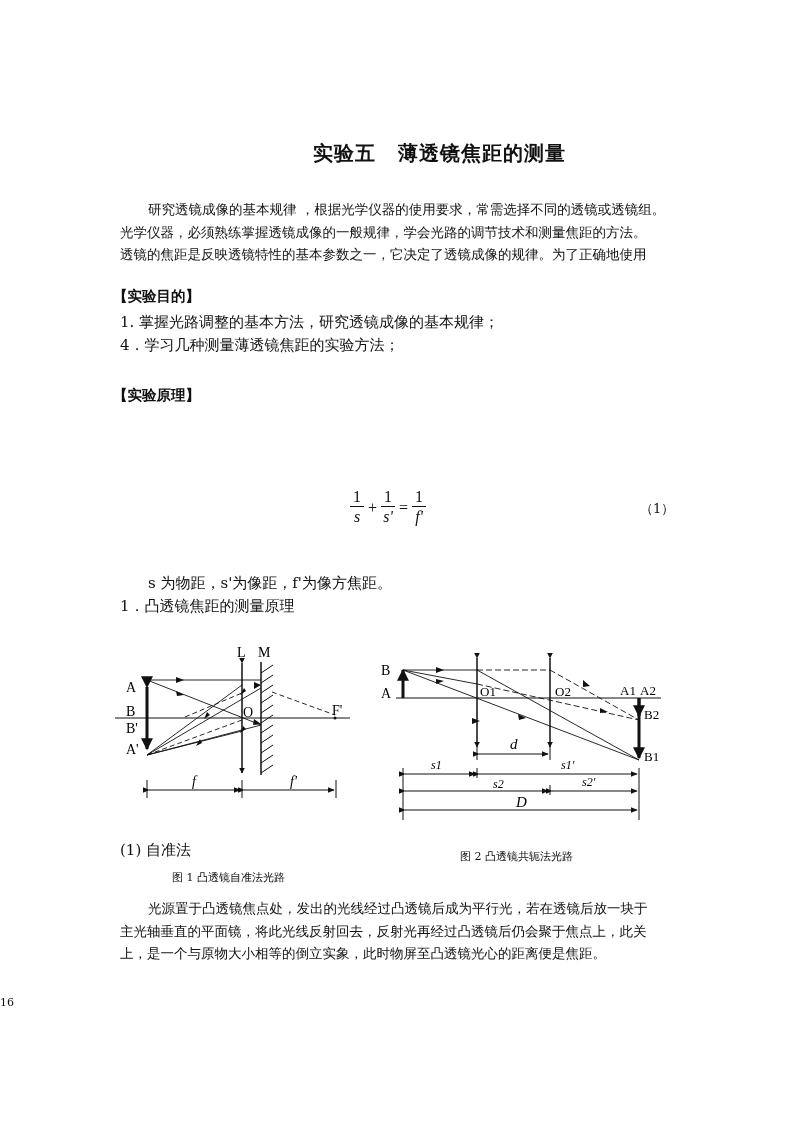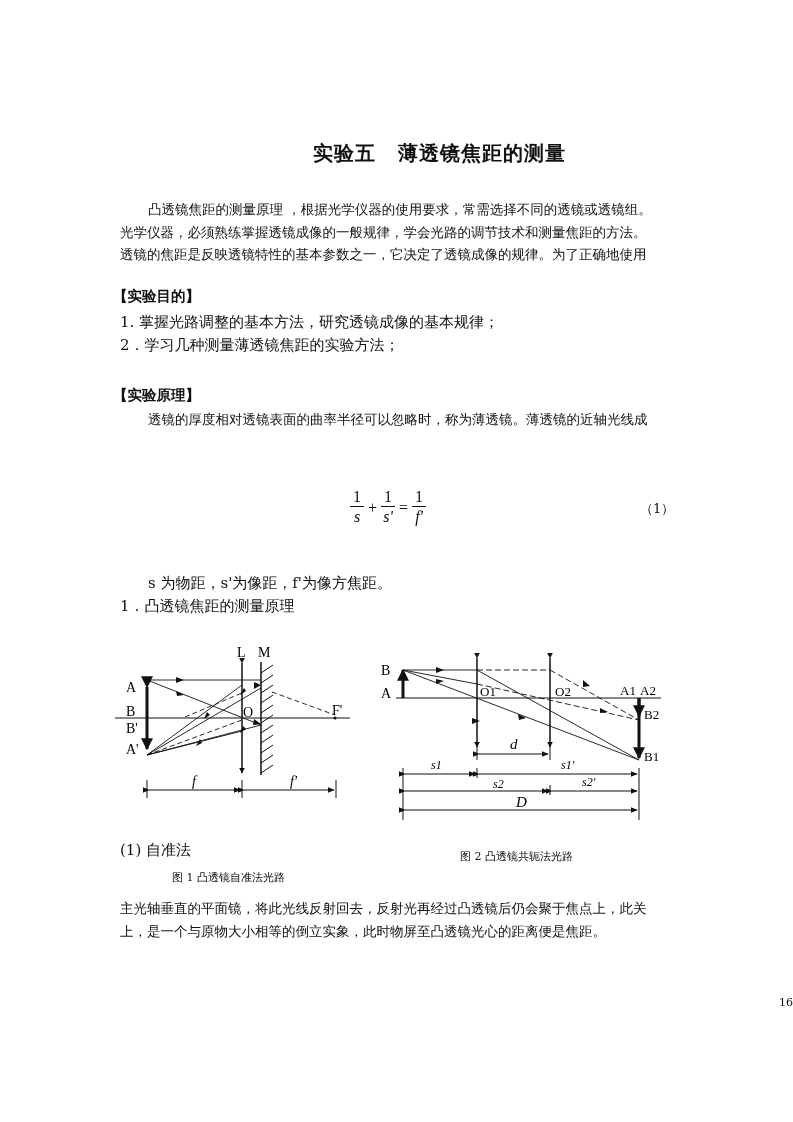--- a/index.html
+++ b/index.html
@@ -14,43 +14,42 @@
   .heading { position: absolute; left: 113px; font-family: "DejaVu Sans", "Liberation Sans", sans-serif;
          font-size: 14.5px; font-weight: bold; }
   .list-item { position: absolute; left: 120px; font-size: 15px; }
   .formula { position: absolute; left: 348px; top: 488px; font-family: "Liberation Serif", serif; font-size: 16px; display: flex; align-items: center; }
   .frac { display: inline-flex; flex-direction: column; align-items: center; margin: 0 2px; }
   .frac .num { border-bottom: 1px solid #111; padding: 0 3px; line-height: 18px; }
   .frac .den { font-style: italic; line-height: 20px; }
   .op { margin: 0 2px; }
   .eq-num { position: absolute; left: 640px; top: 500px; font-size: 13px; }
   .caption { position: absolute; font-size: 11px; }
-  .page-number { position: absolute; left: 0; width: 793px; top: 996px; text-align: right; font-size: 11px; }
+  .page-number { position: absolute; left: 0; width: 793px; top: 996px; text-align: left; font-size: 11px; }
   svg text { font-family: "Liberation Serif", serif; }
 </style>
 </head>
 <body>
 
 <div class="page-title">
   <span>实验五</span><span class="gap"></span><span>薄透镜焦距的测量</span>
 </div>
 
 <div class="para" style="top:198px;">
-  <p class="indent">凸透镜焦距的测量原理 ，根据光学仪器的使用要求，常需选择不同的透镜或透镜组。</p>
+  <p class="indent">研究透镜成像的基本规律 ，根据光学仪器的使用要求，常需选择不同的透镜或透镜组。</p>
   <p>光学仪器，必须熟练掌握透镜成像的一般规律，学会光路的调节技术和测量焦距的方法。</p>
   <p>透镜的焦距是反映透镜特性的基本参数之一，它决定了透镜成像的规律。为了正确地使用</p>
 </div>
 
 <div class="heading" style="top:287px;">【实验目的】</div>
 <div class="list-item" style="top:313px;">1.   掌握光路调整的基本方法，研究透镜成像的基本规律；</div>
-<div class="list-item" style="top:336px;">2．学习几种测量薄透镜焦距的实验方法；</div>
+<div class="list-item" style="top:336px;">4．学习几种测量薄透镜焦距的实验方法；</div>
 
 <div class="heading" style="top:386px;">【实验原理】</div>
 <div class="para" style="top:408px;">
-  <p class="indent">透镜的厚度相对透镜表面的曲率半径可以忽略时，称为薄透镜。薄透镜的近轴光线成</p>
 </div>
 
 <div class="formula">
   <span class="frac">
     <span class="num">1</span>
     <span class="den">s</span>
   </span>
   <span class="op">+</span>
   <span class="frac">
     <span class="num">1</span>
@@ -216,17 +215,18 @@
   <text x="115" y="138" font-size="12" font-style="italic">s2</text>
   <text x="204" y="136" font-size="12" font-style="italic">s2'</text>
   <text x="138" y="157" font-size="15" font-style="italic">D</text>
 </svg>
 
 <div class="caption" style="left:172px; top:870px;">图 1    凸透镜自准法光路</div>
 <div class="caption" style="left:460px; top:849px;">图 2    凸透镜共轭法光路</div>
 
 <div class="list-item" style="top:841px;">(1) 自准法</div>
 <div class="para" style="top:897px;">
+  <p class="indent">光源置于凸透镜焦点处，发出的光线经过凸透镜后成为平行光，若在透镜后放一块于</p>
   <p>主光轴垂直的平面镜，将此光线反射回去，反射光再经过凸透镜后仍会聚于焦点上，此关</p>
   <p>上，是一个与原物大小相等的倒立实象，此时物屏至凸透镜光心的距离便是焦距。</p>
 </div>
 
 <div class="page-number">16</div>
 
 </body></html>

